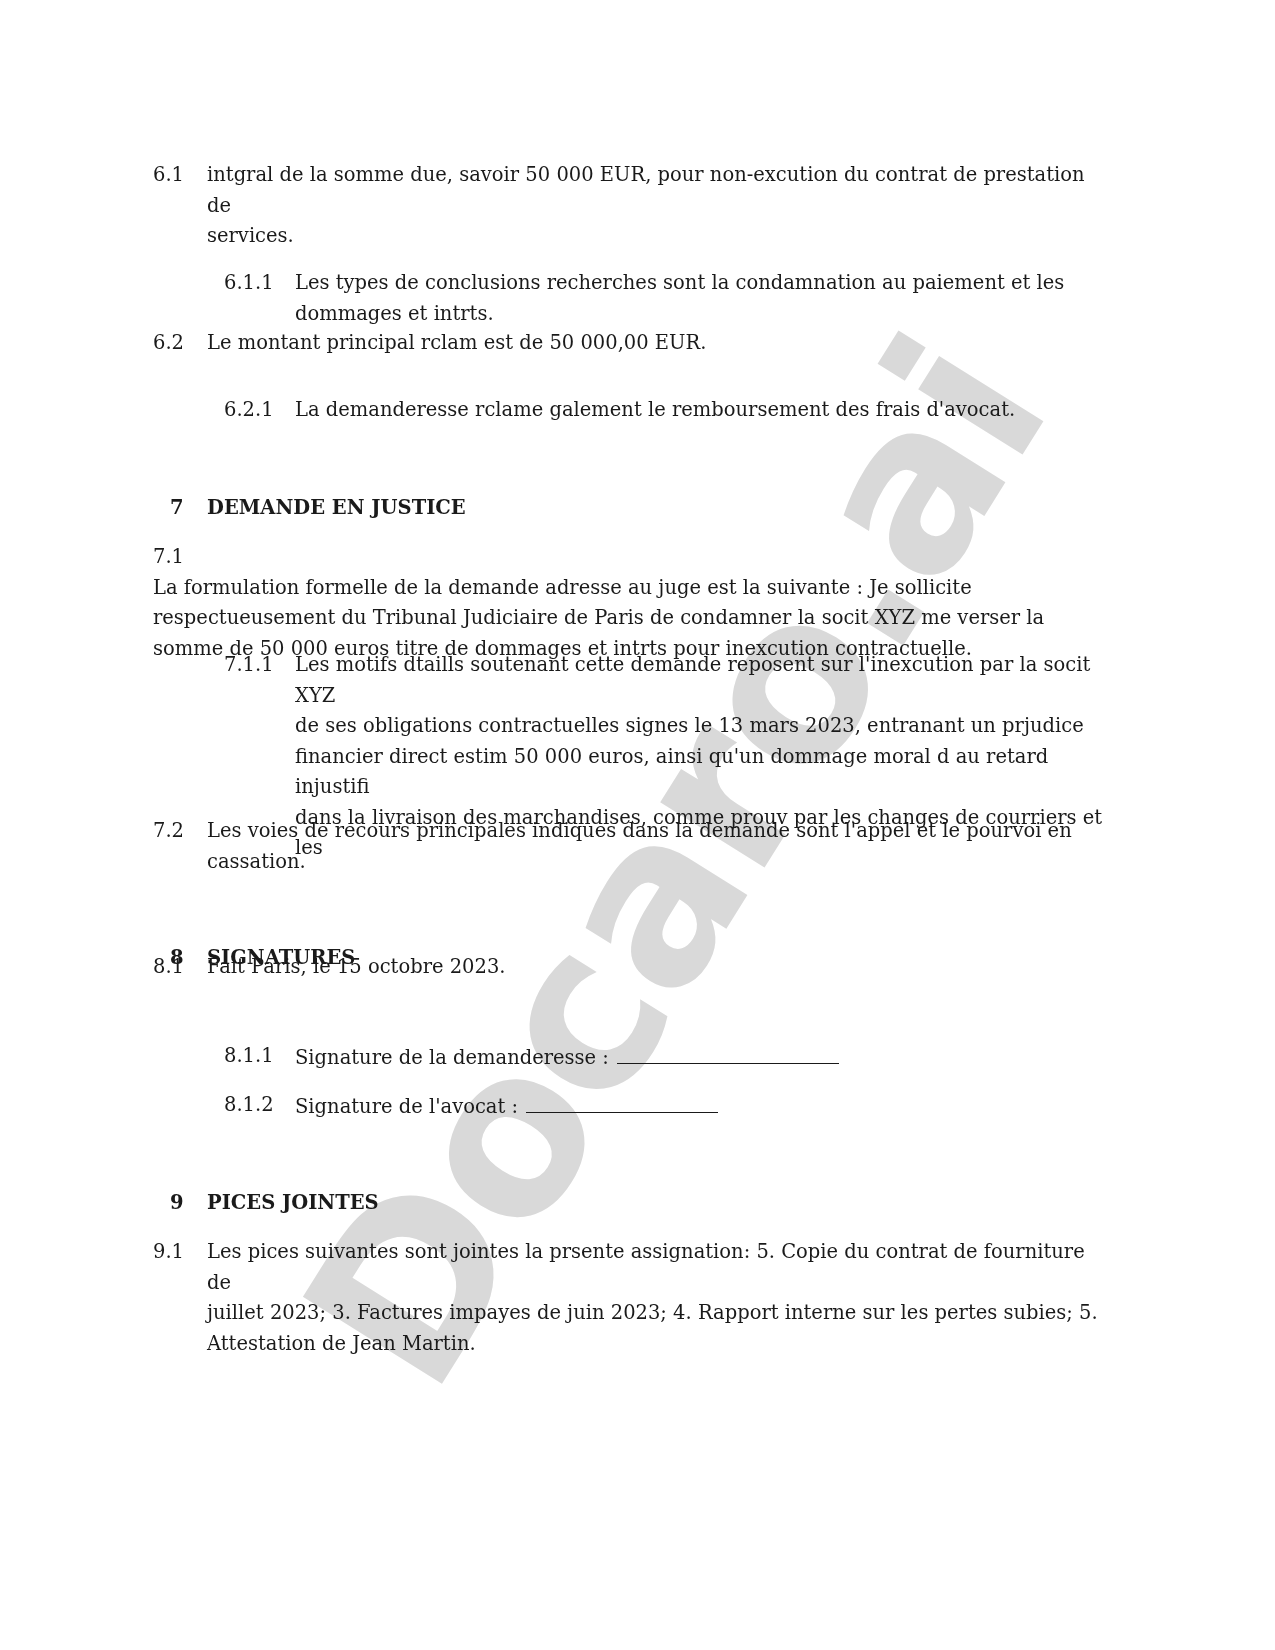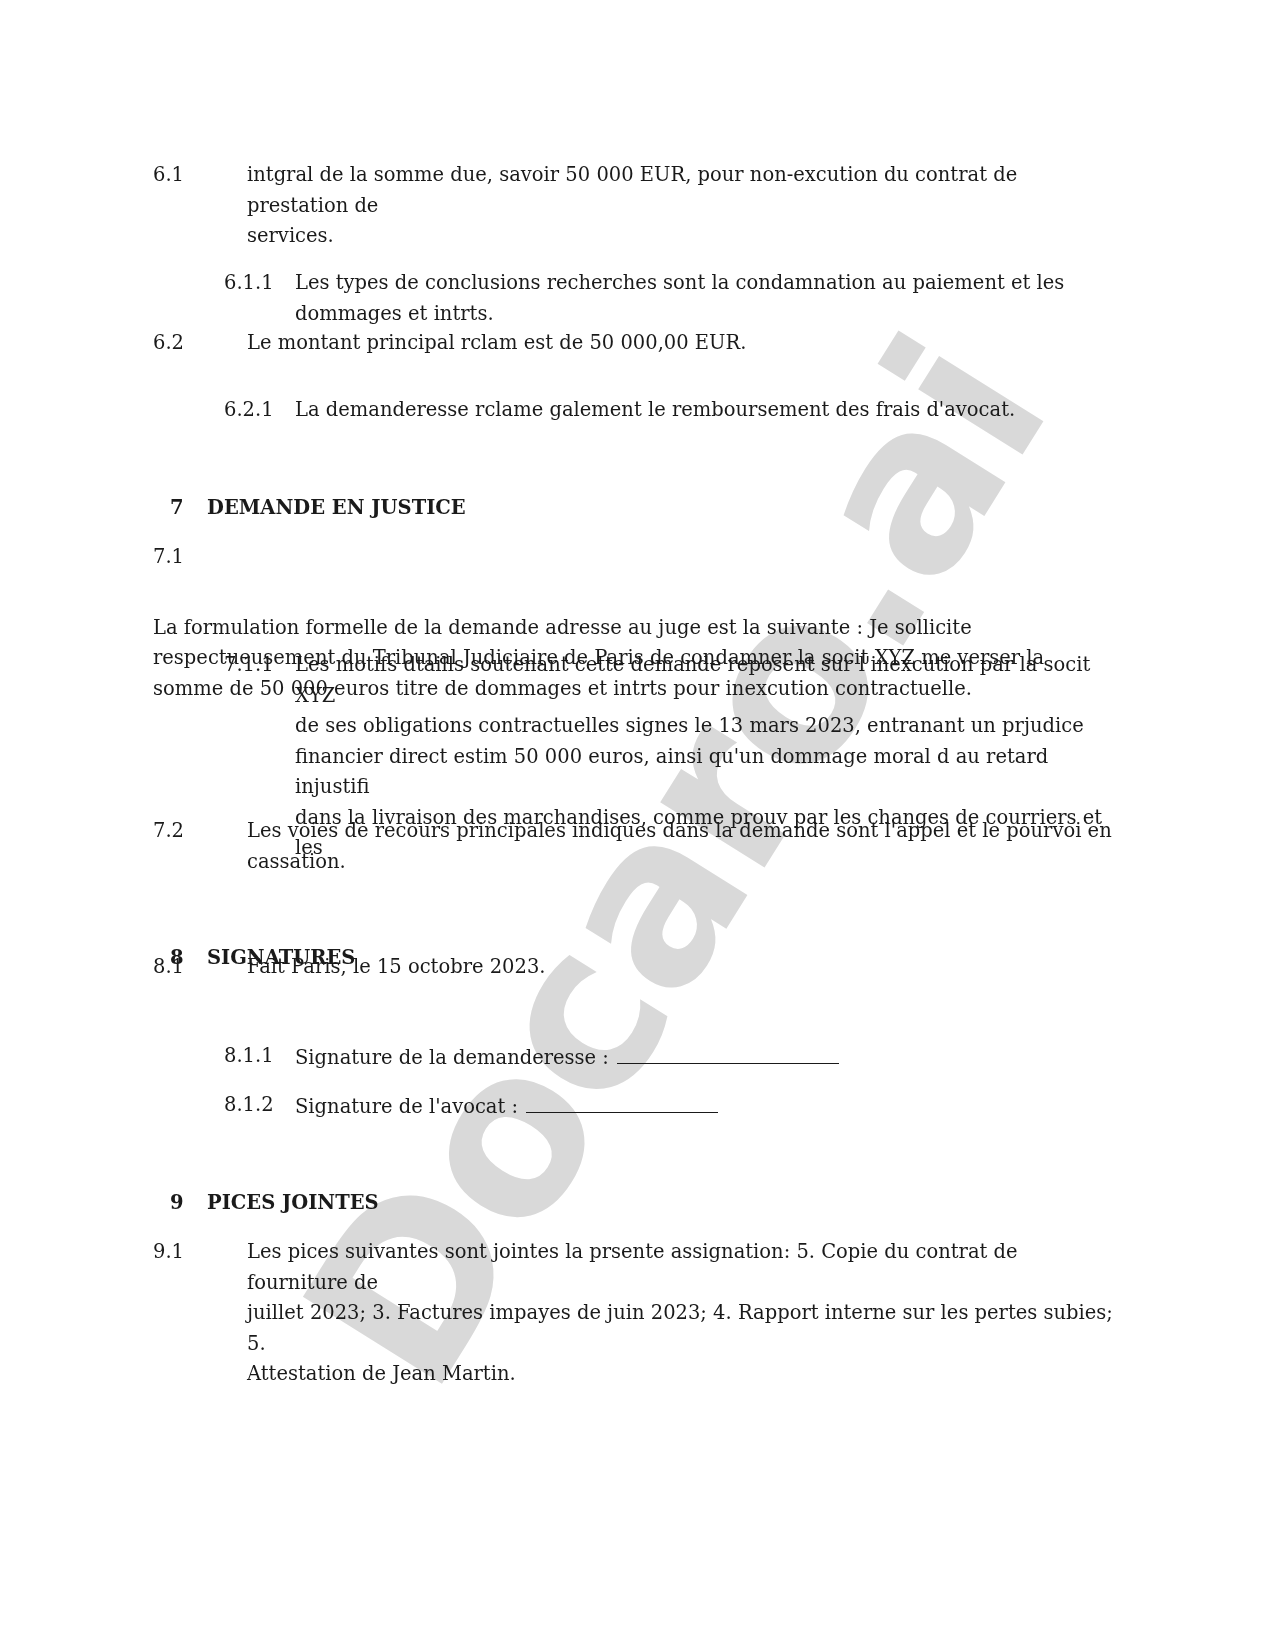--- a/index.html
+++ b/index.html
@@ -52,21 +52,21 @@
     .row {
       position: absolute;
       display: flex;
     }
     .num {
       flex: 0 0 auto;
     }
     .txt {
       flex: 1 1 auto;
     }
-    .lvl2 { left: 153px; width: 960px; gap: 40px; }
+    .lvl2 { left: 153px; width: 960px; }
     .lvl2 .num { width: 54px; }
     .lvl3 { left: 224px; width: 890px; }
     .lvl3 .num { width: 71px; }
     .heading { left: 170px; width: 900px; font-weight: bold; }
     .heading .num { width: 37px; }
     .sigline {
       display: inline-block;
       border-bottom: 1.5px solid #1a1a1a;
       height: 22px;
       vertical-align: baseline;

